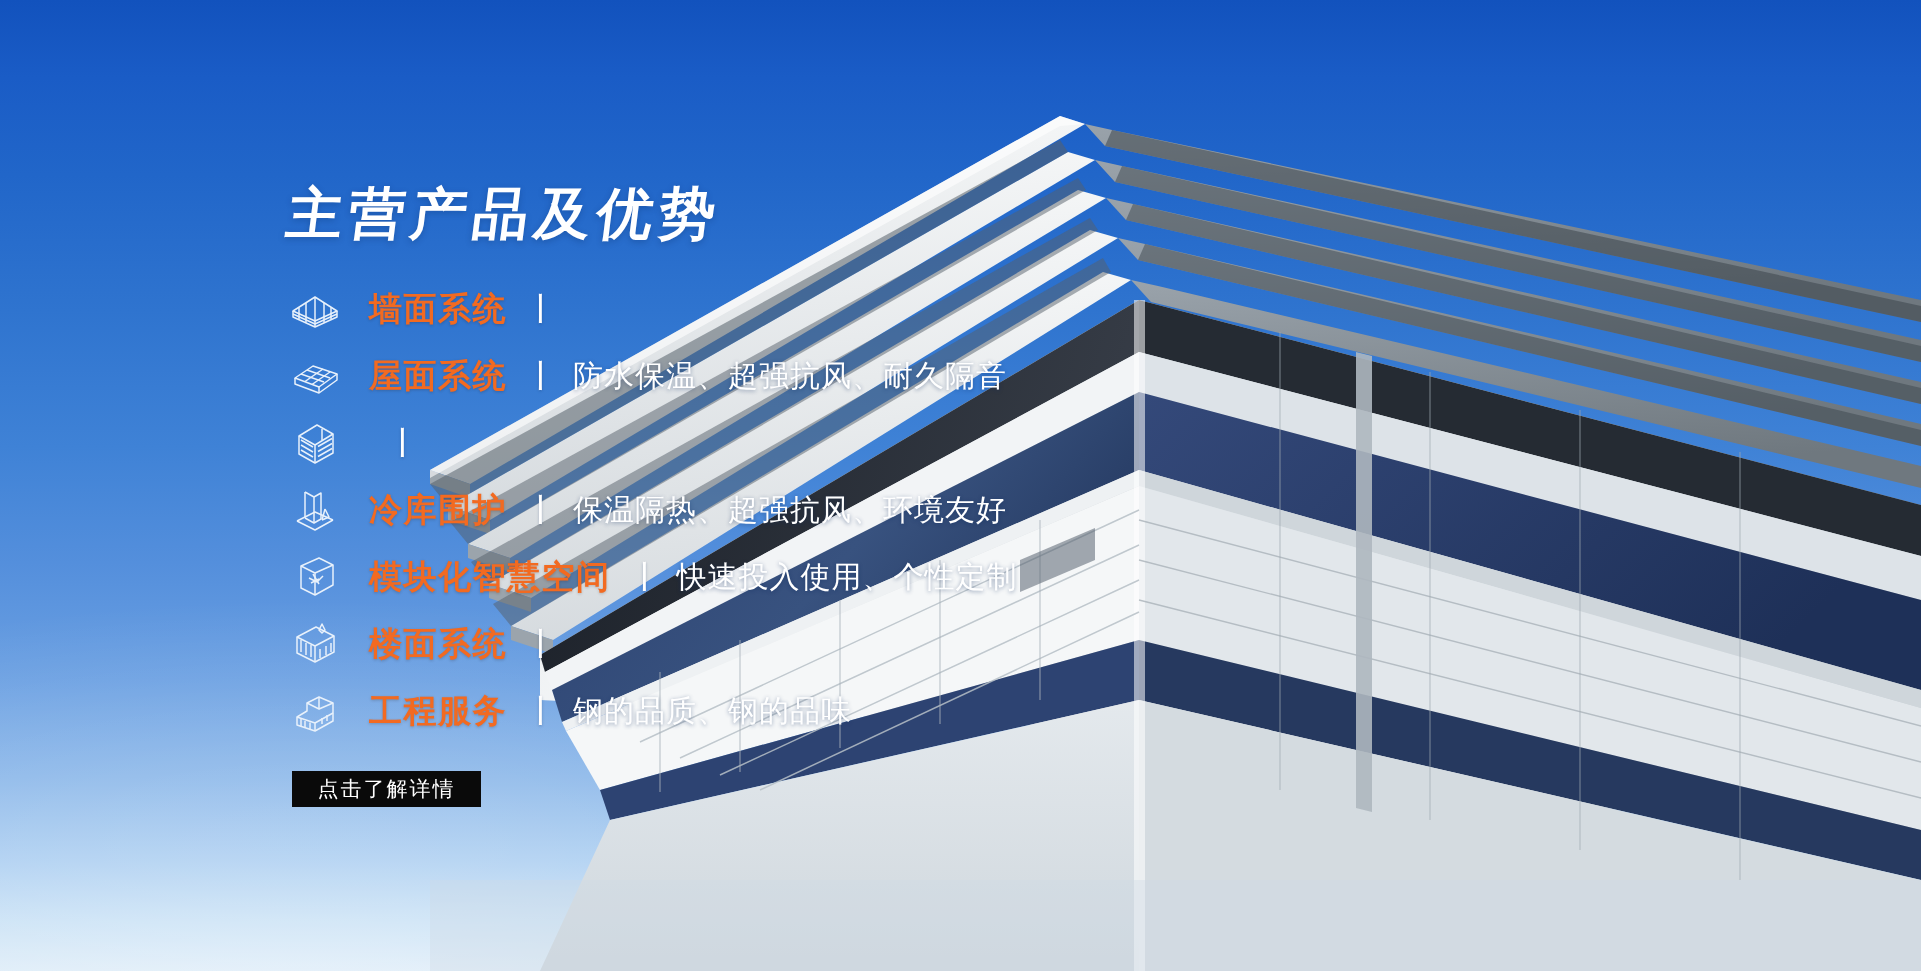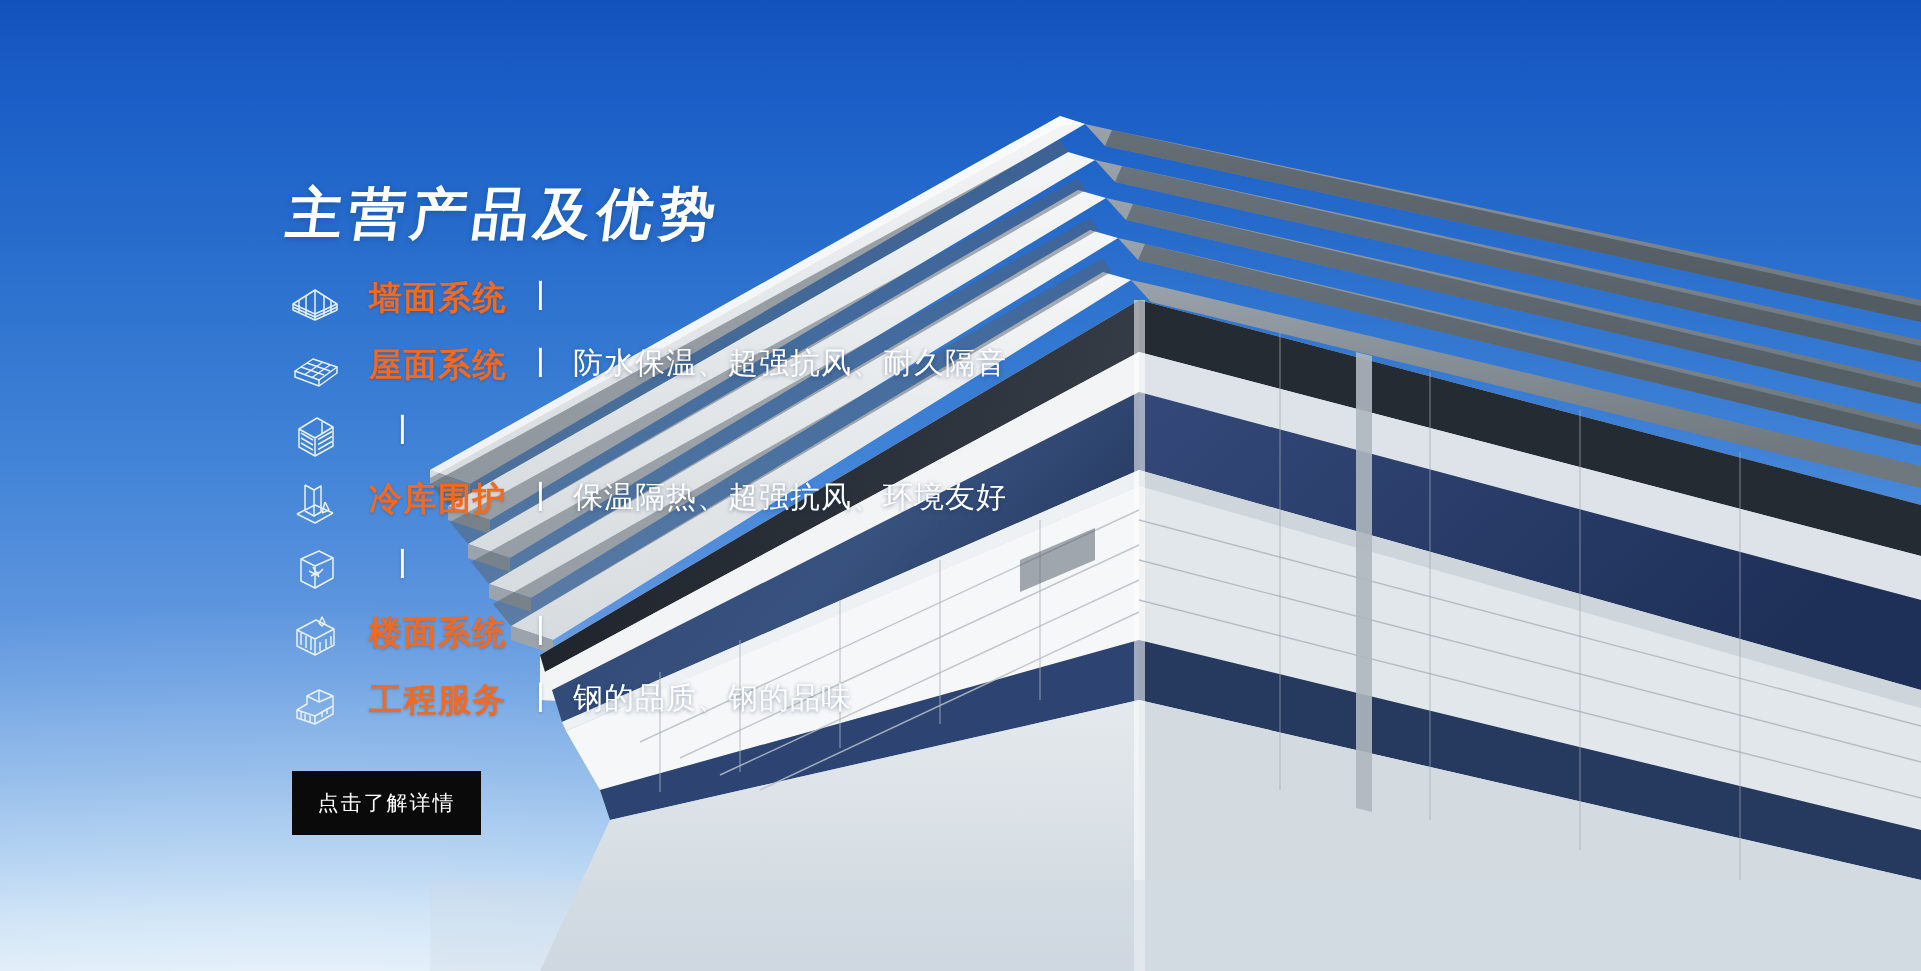--- a/index.html
+++ b/index.html
@@ -63,21 +63,21 @@
     transform:skewX(-7deg);
     text-shadow:0 2px 6px rgba(8,40,95,.28);
     margin-bottom:32px;
     white-space:nowrap;
   }
 
   .product-list { display:flex; flex-direction:column; gap:0px; }
 
   .product-row {
     display:flex;
-    align-items:flex-start;
+    align-items:center;
     height:67px;
     white-space:nowrap;
   }
 
   .p-icon {
     width:56px; height:52px;
     flex:0 0 56px;
     display:flex; align-items:center; justify-content:center;
     margin-right:26px;
   }
@@ -110,21 +110,21 @@
     text-shadow:0 1px 4px rgba(10,40,90,.45);
   }
 
   #cta-button {
     margin-top:26px;
     margin-left:5px;
     display:inline-flex;
     align-items:center; justify-content:center;
     background:#0a0a0a;
     color:#ffffff;
-    width:189px; height:64px;
+    width:189px; height:36px;
     font-size:21px;
     letter-spacing:2px;
     font-weight:500;
     border:none;
     cursor:pointer;
     font-family:"Liberation Sans","DejaVu Sans",sans-serif;
   }
 </style>
 </head>
 <body>
@@ -360,21 +360,23 @@
         <span class="p-icon">
           <svg width="52" height="46" viewBox="0 0 52 46" fill="none" stroke="#e8f1fb" stroke-width="1.5" stroke-linejoin="round">
             <path d="M12 12 L30 4 L44 11 L44 31 L26 41 L12 34 Z"></path>
             <path d="M12 12 L26 19 L26 41"></path>
             <path d="M26 19 L44 11"></path>
             <path d="M20 24 L28 28 L34 22"></path>
             <path d="M22 29 L30 25"></path>
             <path d="M24 20 L30 30"></path>
           </svg>
         </span>
-        <span class="p-sep">丨</span>
+        <span class="p-name">模块化智慧空间</span>
+        <span class="p-sep">丨</span>
+        <span class="p-desc">快速投入使用、个性定制</span>
       </div>
 
       <div class="product-row">
         <span class="p-icon">
           <svg width="52" height="46" viewBox="0 0 52 46" fill="none" stroke="#e8f1fb" stroke-width="1.5" stroke-linejoin="round">
             <path d="M8 16 L27 6 L45 15 L45 31 L26 41 L8 32 Z"></path>
             <path d="M8 16 L26 25 L26 41"></path>
             <path d="M26 25 L45 15"></path>
             <path d="M12 19 L12 31"></path>
               <path d="M17 22 L17 34"></path>

